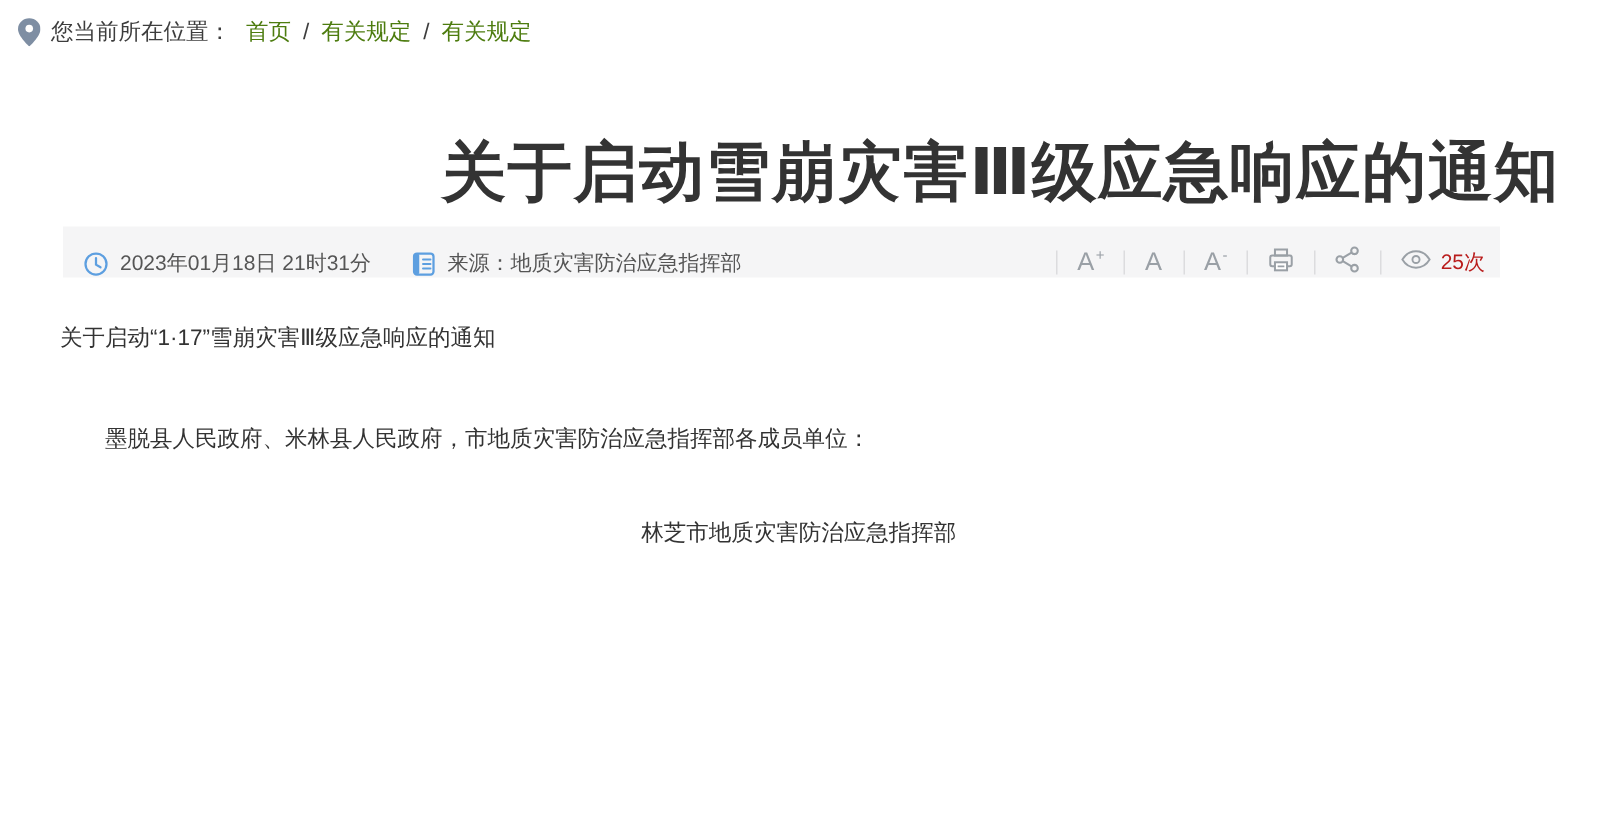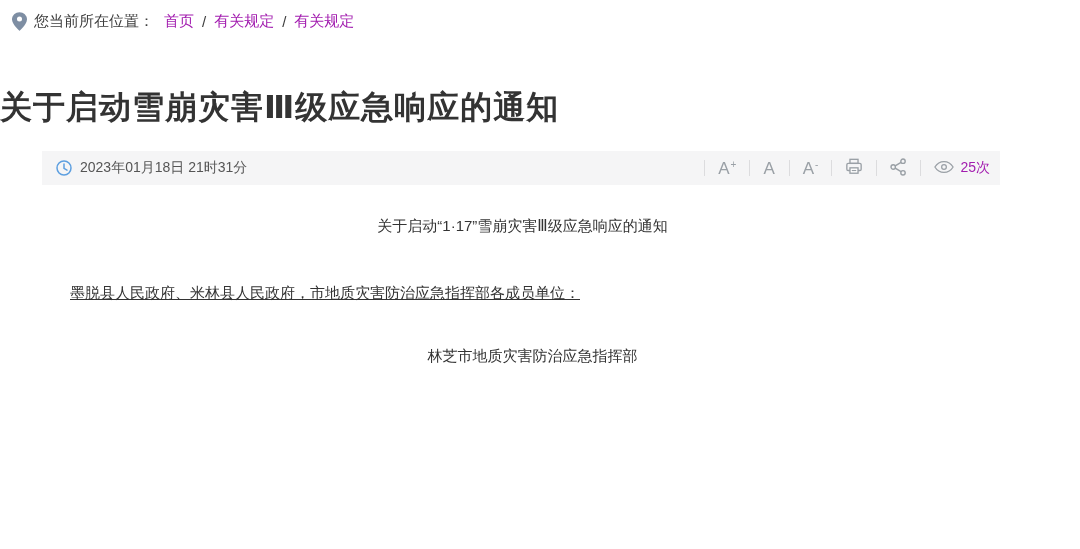--- a/index.html
+++ b/index.html
@@ -13,65 +13,65 @@
     color:#333333;
   }
 
   
   .breadcrumb {
     position:absolute; top:12px; left:12px;
     display:flex; align-items:center;
     font-size:15px; color:#3d3d3d;
   }
   .breadcrumb .pin { margin-right:7px; display:flex; align-items:center; }
-  .breadcrumb .crumb { color:#a21caf; text-decoration:none; cursor:pointer; }
+  .breadcrumb .crumb { color:#4d7c0f; text-decoration:none; cursor:pointer; }
   .breadcrumb .bc-sep { margin:0 8px; color:#3d3d3d; }
   .breadcrumb .bc-label { margin-right:10px; }
 
   
   .title {
     position:absolute; top:86px; left:0; right:0;
-    text-align:left;
-    font-size:32px; font-weight:700; color:#333;
+    text-align:right;
+    font-size:43px; font-weight:700; color:#333;
     letter-spacing:1px;
   }
 
   
   .meta-bar {
     position:absolute; top:151px; left:42px; right:40px; height:34px;
     background:#f5f5f6;
-    display:flex; align-items:center; justify-content:space-between;
+    display:flex; align-items:flex-end; justify-content:space-between;
     padding:0 10px 0 14px;
     font-size:14px; color:#555;
   }
   .meta-left { display:flex; align-items:center; }
   .meta-item { display:flex; align-items:center; margin-right:28px; }
   .meta-item .m-icon { display:flex; align-items:center; margin-right:8px; }
   .meta-right { display:flex; align-items:center; color:#9aa0a6; }
   .v-sep { width:1px; height:16px; background:#dcdcde; margin:0 13px; }
   .tool-btn {
     display:flex; align-items:flex-start;
     color:#9aa0a6; font-size:17px; line-height:17px;
     cursor:pointer; background:none; border:none;
     font-family:"Liberation Sans","DejaVu Sans",sans-serif;
   }
   .tool-btn sup { font-size:10px; line-height:10px; margin-left:1px; }
   .icon-btn { display:flex; align-items:center; cursor:pointer; background:none; border:none; }
   .views-wrap { display:flex; align-items:center; }
-  .views { color:#a21caf; font-size:14px; margin-left:6px; }
+  .views { color:#b91c1c; font-size:14px; margin-left:6px; }
 
   
   .article-body {
     position:absolute; top:207px; left:40px; right:35px;
     font-size:15px; line-height:37px; color:#333;
     text-align:justify;
   }
-  .subtitle { text-align:center; text-indent:0; }
+  .subtitle { text-align:left; text-indent:0; }
   .para { text-indent:2em; margin:0; }
-  .para-first { margin-top:30px;text-decoration:underline; }
+  .para-first { margin-top:30px; }
   .sig { text-align:center; margin-top:26px; position:relative; left:10px; }
 </style>
 </head>
 <body>
 
 <div class="page">
 
   <div class="breadcrumb">
     <span class="pin">
       <svg width="15" height="19" viewBox="0 0 16 20">
@@ -92,20 +92,30 @@
   <div class="meta-bar">
     <div class="meta-left">
       <span class="meta-item">
         <span class="m-icon">
           <svg width="16" height="16" viewBox="0 0 16 16">
             <circle cx="8" cy="8" r="7" fill="none" stroke="#5d9fe0" stroke-width="1.5"></circle>
             <path d="M8 4v4.4l3 1.8" fill="none" stroke="#5d9fe0" stroke-width="1.5" stroke-linecap="round"></path>
           </svg>
         </span>
         <span>2023年01月18日 21时31分</span>
+      </span>
+      <span class="meta-item">
+        <span class="m-icon">
+          <svg width="15" height="16" viewBox="0 0 15 16">
+            <rect x="1" y="1" width="13" height="14" rx="2" fill="none" stroke="#5d9fe0" stroke-width="1.5"></rect>
+            <rect x="1" y="1" width="3.5" height="14" rx="1.5" fill="#5d9fe0"></rect>
+            <path d="M7 5h5M7 8h5M7 11h5" stroke="#5d9fe0" stroke-width="1.3" stroke-linecap="round"></path>
+          </svg>
+        </span>
+        <span>来源：地质灾害防治应急指挥部</span>
       </span>
     </div>
 
     <div class="meta-right">
       <span class="v-sep"></span>
       <button class="tool-btn">
         <span>A</span>
           <sup>+</sup>
       </button>
       <span class="v-sep"></span>

